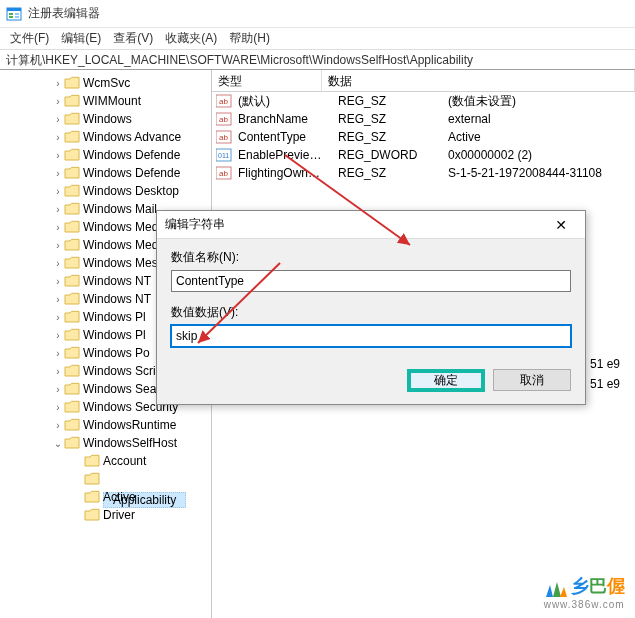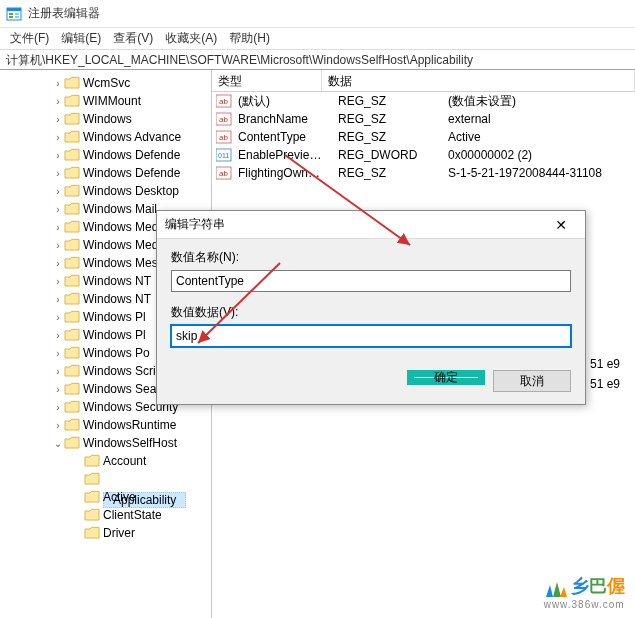--- a/index.html
+++ b/index.html
@@ -54,21 +54,21 @@
   .dialog input[type="text"] {
     width: 100%; height: 22px; border: 1px solid #7a7a7a; padding: 0 4px;
     font-size: 12px; background: #fff; margin-bottom: 12px;
   }
   .dialog input.focus { border: 1px solid #0078d7; outline: 1px solid #0078d7; }
   .dialog .buttons { position: absolute; right: 14px; bottom: 12px; display: flex; gap: 8px; }
   .dialog .btn {
     width: 78px; height: 22px; font-size: 12px; background: #e1e1e1;
     border: 1px solid #adadad; display: flex; align-items: center; justify-content: center;
   }
-  .dialog .btn.primary { border: 7px solid #14b8a6; background: #e5f1fb; height: 15px; }
+  .dialog .btn.primary { border: 4px solid #14b8a6; background: #e5f1fb; height: 23px; }
 
   
   .arrow { position: absolute; pointer-events: none; z-index: 20; }
 
   
   .watermark { position: absolute; right: 10px; bottom: 8px; z-index: 5; }
   .watermark .txt { font-size: 18px; font-weight: bold; margin-top: 13px; }
   .watermark .url { font-size: 10px; color: #888; letter-spacing: 1px; }
 
   
@@ -264,27 +264,20 @@
             <path d="M1 3 L6 3 L7.5 1.3 L15 1.3 L15 12 L1 12 Z" fill="#ffe9a6" stroke="#d9b84a"></path>
           </svg></span>
         <span class="label">Applicability</span>
       </div>
       <div class="tree-node" style="padding-left: 72px;">
         <span class="chev"></span>
         <span class="folder"><svg viewBox="0 0 16 14" width="16" height="14">
             <path d="M1 3 L6 3 L7.5 1.3 L15 1.3 L15 12 L1 12 Z" fill="#ffe9a6" stroke="#d9b84a"></path>
           </svg></span>
         <span class="label">Active</span>
-      </div>
-      <div class="tree-node" style="padding-left: 72px;">
-        <span class="chev"></span>
-        <span class="folder"><svg viewBox="0 0 16 14" width="16" height="14">
-            <path d="M1 3 L6 3 L7.5 1.3 L15 1.3 L15 12 L1 12 Z" fill="#ffe9a6" stroke="#d9b84a"></path>
-          </svg></span>
-        <span class="label">ClientState</span>
       </div>
       <div class="tree-node" style="padding-left: 72px;">
         <span class="chev"></span>
         <span class="folder"><svg viewBox="0 0 16 14" width="16" height="14">
             <path d="M1 3 L6 3 L7.5 1.3 L15 1.3 L15 12 L1 12 Z" fill="#ffe9a6" stroke="#d9b84a"></path>
           </svg></span>
         <span class="label">Driver</span>
       </div>
     </div>
 

